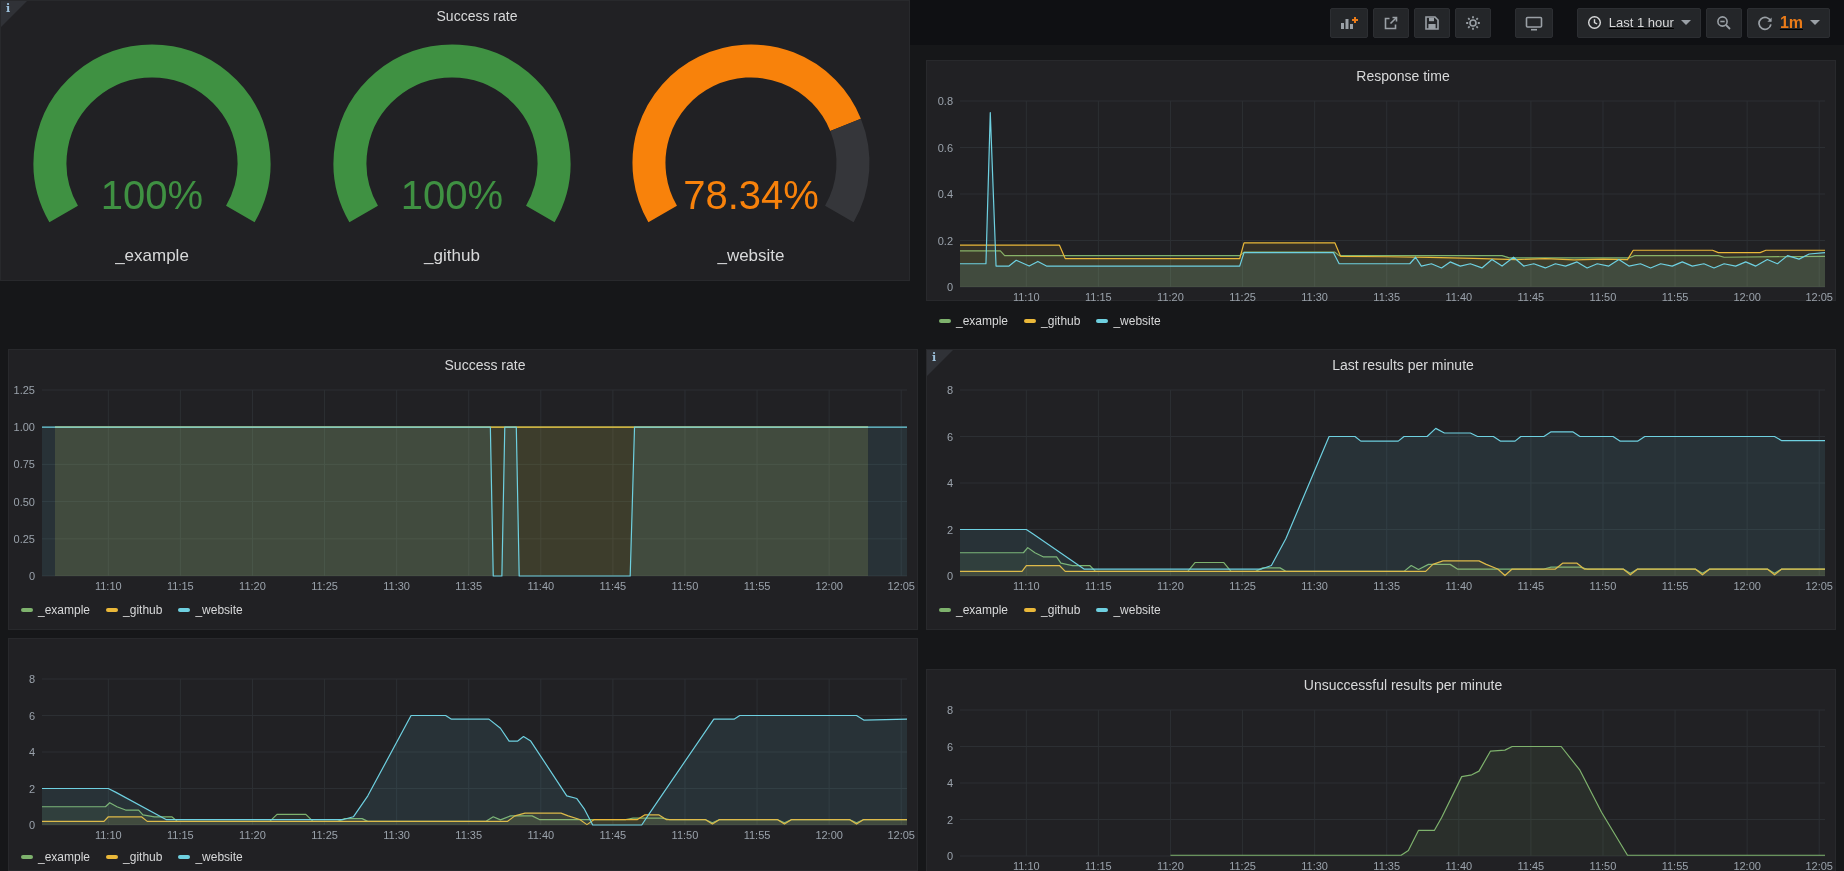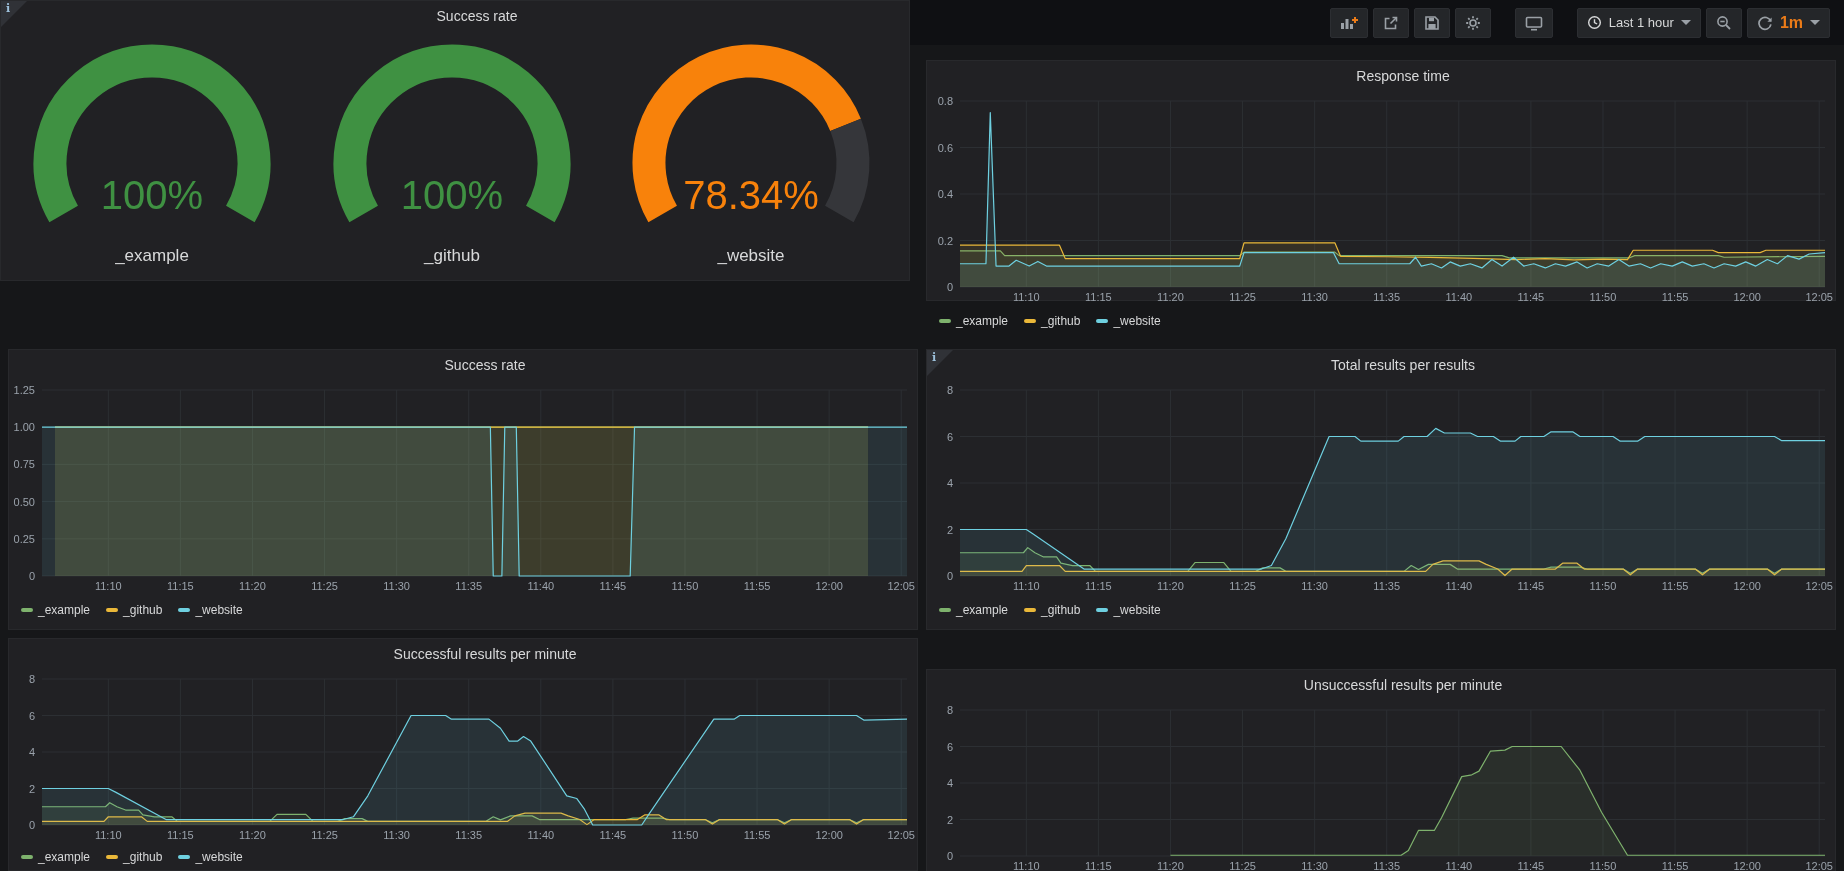--- a/index.html
+++ b/index.html
@@ -10,21 +10,21 @@
   
   .navbar { position:absolute; left:0; top:0; width:1844px; height:45px;
             background:#0f1013; display:flex; align-items:center; padding:0 14px; }
   .brand { display:flex; align-items:center; gap:12px; cursor:pointer; }
   .grid-icon { width:20px; height:20px; display:grid; grid-template-columns:9px 9px;
                grid-template-rows:9px 9px; gap:2px; }
   .grid-icon span { background:#8d9093; border-radius:1.5px; }
   .brand-label { color:#e4e6e8; font-size:18px; font-weight:500; letter-spacing:.2px; }
   .caret { width:0; height:0; border-left:5px solid transparent; border-right:5px solid transparent;
            border-top:5px solid #9aa0a6; display:inline-block; }
-  .nav-right { margin-left:auto; display:flex; align-items:center; gap:5px; }
+  .nav-right { margin-left:auto; display:flex; align-items:center; gap:5px;text-decoration:underline; }
   .nav-btn { height:30px; min-width:36px; background:#242629; border:1px solid #2c2e32;
              border-radius:2px; display:flex; align-items:center; justify-content:center;
              gap:7px; padding:0 9px; cursor:pointer; color:#9aa0a6; }
   .nav-btn svg { display:block; }
   .nav-btn .btn-text { color:#d8d9da; font-size:13px; }
   .sp { width:14px; }
   .accent { color:#eb7b18; font-weight:700; font-size:16px; }
 
   
   .panel { position:absolute; background:#212124; border:1px solid #28292c; }
@@ -266,21 +266,21 @@
           <span class="legend-swatch" style="background: rgb(110, 208, 224);"></span>
           <span class="legend-label">_website</span>
         </div>
       </div>
   </div>
 
   <div class="panel" id="p-total">
     <div class="corner-info">
         <i>i</i>
       </div>
-    <div class="panel-title">Total results per results</div>
+    <div class="panel-title">Last results per minute</div>
     <svg class="chart-svg" width="908" height="248" viewBox="0 0 908 248">
         <line x1="99.31666666666665" x2="99.31666666666665" y1="40" y2="226" stroke="#2c2f33" stroke-width="1"></line>
         <line x1="171.39999999999998" x2="171.39999999999998" y1="40" y2="226" stroke="#2c2f33" stroke-width="1"></line>
         <line x1="243.4833333333333" x2="243.4833333333333" y1="40" y2="226" stroke="#2c2f33" stroke-width="1"></line>
         <line x1="315.56666666666666" x2="315.56666666666666" y1="40" y2="226" stroke="#2c2f33" stroke-width="1"></line>
         <line x1="387.65" x2="387.65" y1="40" y2="226" stroke="#2c2f33" stroke-width="1"></line>
         <line x1="459.7333333333333" x2="459.7333333333333" y1="40" y2="226" stroke="#2c2f33" stroke-width="1"></line>
         <line x1="531.8166666666666" x2="531.8166666666666" y1="40" y2="226" stroke="#2c2f33" stroke-width="1"></line>
         <line x1="603.9" x2="603.9" y1="40" y2="226" stroke="#2c2f33" stroke-width="1"></line>
         <line x1="675.9833333333333" x2="675.9833333333333" y1="40" y2="226" stroke="#2c2f33" stroke-width="1"></line>
@@ -326,21 +326,20 @@
           <span class="legend-label">_github</span>
         </div>
         <div class="legend-item">
           <span class="legend-swatch" style="background: rgb(110, 208, 224);"></span>
           <span class="legend-label">_website</span>
         </div>
       </div>
   </div>
 
   <div class="panel" id="p-successful">
-    <div class="panel-title">Successful results per minute</div>
     <svg class="chart-svg" width="908" height="208" viewBox="0 0 908 208">
         <line x1="99.31666666666665" x2="99.31666666666665" y1="40" y2="186" stroke="#2c2f33" stroke-width="1"></line>
         <line x1="171.39999999999998" x2="171.39999999999998" y1="40" y2="186" stroke="#2c2f33" stroke-width="1"></line>
         <line x1="243.4833333333333" x2="243.4833333333333" y1="40" y2="186" stroke="#2c2f33" stroke-width="1"></line>
         <line x1="315.56666666666666" x2="315.56666666666666" y1="40" y2="186" stroke="#2c2f33" stroke-width="1"></line>
         <line x1="387.65" x2="387.65" y1="40" y2="186" stroke="#2c2f33" stroke-width="1"></line>
         <line x1="459.7333333333333" x2="459.7333333333333" y1="40" y2="186" stroke="#2c2f33" stroke-width="1"></line>
         <line x1="531.8166666666666" x2="531.8166666666666" y1="40" y2="186" stroke="#2c2f33" stroke-width="1"></line>
         <line x1="603.9" x2="603.9" y1="40" y2="186" stroke="#2c2f33" stroke-width="1"></line>
         <line x1="675.9833333333333" x2="675.9833333333333" y1="40" y2="186" stroke="#2c2f33" stroke-width="1"></line>

